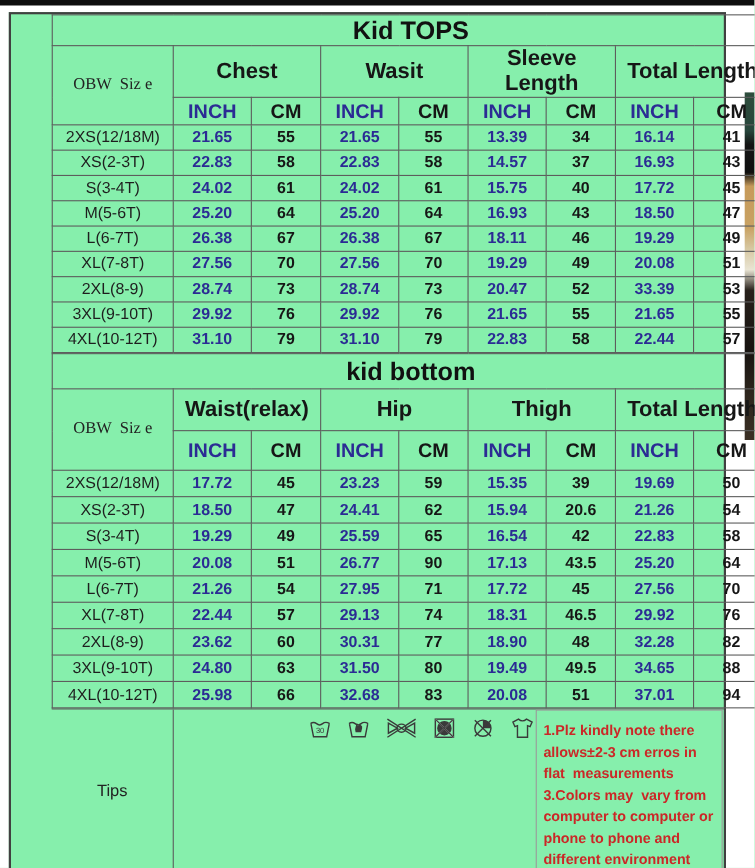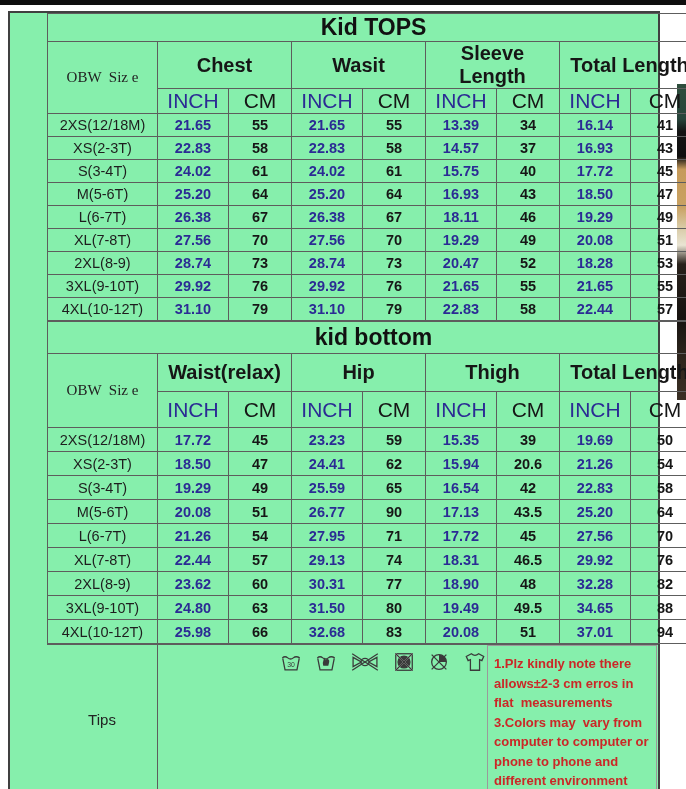--- a/index.html
+++ b/index.html
@@ -20,21 +20,21 @@
   .chart-wrap {
     position:absolute; left:8px; top:11px; width:652px;
     border:2px solid #404040; box-sizing:border-box; background:#86efac;padding-left:37px;
   }
   table { width:100%; border-collapse:collapse; table-layout:fixed; }
   th, td { border:1px solid #5d5d5d; text-align:center; vertical-align:middle; padding:0; overflow:hidden; }
   .tbl-title { font-size:23px; font-weight:bold; color:#111; height:27px; }
   .tbl-title.bottom { height:31px; }
   .size-hd { font-size:15px; font-weight:normal; color:#222; white-space:pre-wrap;font-family:Liberation Serif, serif; }
   .group-hd { font-size:20px; font-weight:bold; color:#161616; height:24px;margin-top:39px; }
-  .unit-hd { font-size:21px; font-weight:normal; color:#161616; height:24px; }
+  .unit-hd { font-size:18px; font-weight:bold; color:#161616; height:24px; }
   .unit-hd.inch { color:#2b2b94; }
   .t2 .group-hd { height:37px; }
   .t2 .unit-hd { height:35px; }
   .size-cell { font-size:14.5px; font-weight:normal; color:#1e1e1e; height:22px;margin-top:28px; }
   .t2 .size-cell { height:23px; }
   .inch-cell { font-size:14.5px; font-weight:bold; color:#2b2b94; }
   .cm-cell { font-size:14.5px; font-weight:bold; color:#161616; }
   .tips-row { display:flex; border-top:1px solid #5d5d5d; height:148px; }
   .tips-label-cell {
     width:110px; flex:0 0 110px; border-right:1px solid #5d5d5d;
@@ -163,21 +163,21 @@
           <td class="cm-cell">51</td>
         </tr>
         <tr>
           <td class="size-cell">2XL(8-9)</td>
           <td class="inch-cell">28.74</td>
           <td class="cm-cell">73</td>
           <td class="inch-cell">28.74</td>
           <td class="cm-cell">73</td>
           <td class="inch-cell">20.47</td>
           <td class="cm-cell">52</td>
-          <td class="inch-cell">18.28</td>
+          <td class="inch-cell">33.39</td>
           <td class="cm-cell">53</td>
         </tr>
         <tr>
           <td class="size-cell">3XL(9-10T)</td>
           <td class="inch-cell">29.92</td>
           <td class="cm-cell">76</td>
           <td class="inch-cell">29.92</td>
           <td class="cm-cell">76</td>
           <td class="inch-cell">21.65</td>
           <td class="cm-cell">55</td>

